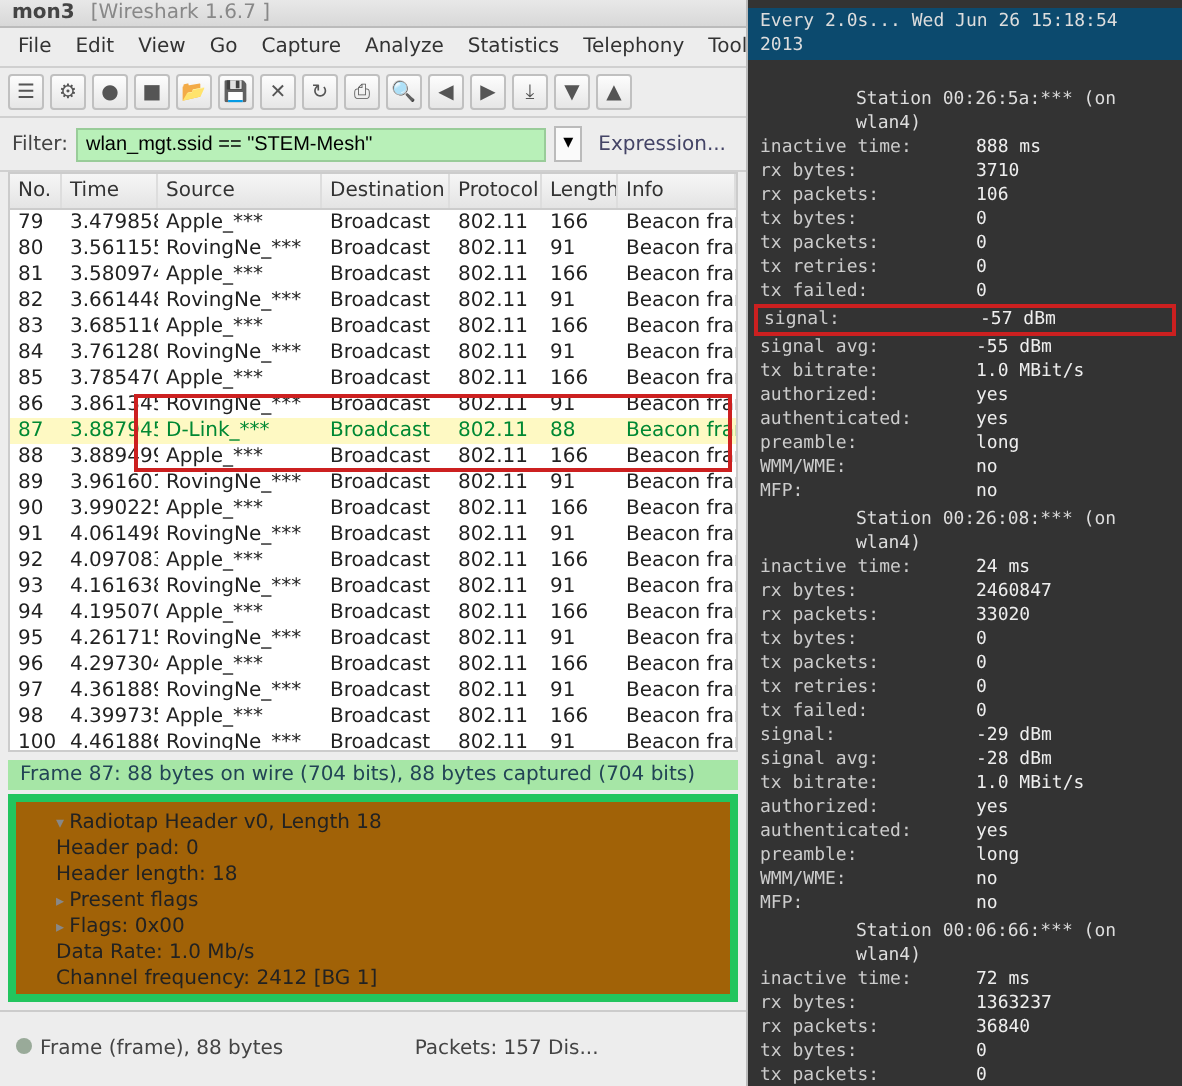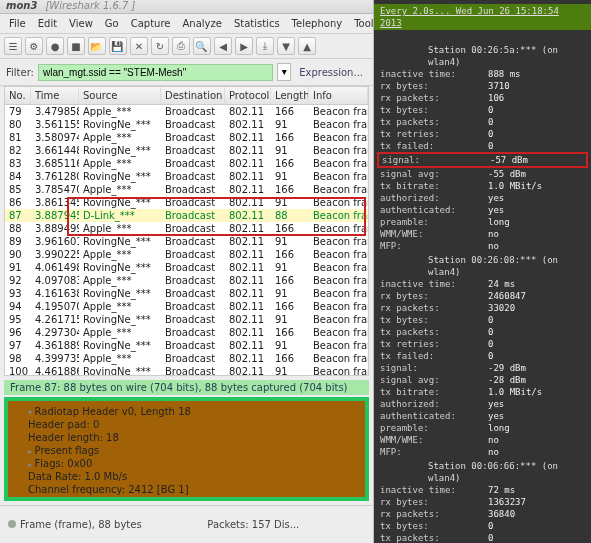--- a/index.html
+++ b/index.html
@@ -1,19 +1,19 @@
 <!DOCTYPE html>
 <html><head>
 <meta charset="utf-8">
 <style>
   * { box-sizing: border-box; margin: 0; padding: 0; }
   body { font-family: "DejaVu Sans", Arial, sans-serif; font-size: 10px; background: #ededed; width: 591px; height: 543px; overflow: hidden; display: flex; }
   .left { width: 374px; display: flex; flex-direction: column; background: #ededed; border-right: 1px solid #bbb; }
   .right { flex: 1; background: #333; color: #ddd; font-family: "DejaVu Sans Mono", monospace; font-size: 9px; line-height: 12px; padding: 4px 0; overflow: hidden; }
-  .titlebar { background: linear-gradient(#e8e8e8,#d8d8d8); height: 20px; display:flex; padding:0 6px; gap:8px; border-bottom:1px solid #bbb;font-style:italic;}
+  .titlebar { background: linear-gradient(#e8e8e8,#d8d8d8); height: 20px; display:flex; align-items:center; padding:0 6px; gap:8px; border-bottom:1px solid #bbb;}
   .titlebar .title { font-weight:bold; color:#444; }
   .titlebar .sub { color:#888; }
   .menubar { display:flex; gap:2px; padding:2px 4px; background:#ededed; border-bottom:1px solid #d0d0d0;}
   .menubar span { padding:2px 5px; cursor:default; color:#333; }
   .toolbar { display:flex; gap:3px; padding:3px 4px; border-bottom:1px solid #d0d0d0; align-items:center;}
   .toolbar .tbtn { width:18px; height:18px; border:1px solid #c0c0c0; border-radius:2px; background:linear-gradient(#fdfdfd,#e6e6e6); display:flex; align-items:center; justify-content:center; font-size:10px; color:#555;}
   .filterbar { display:flex; align-items:center; padding:4px 6px; gap:4px; border-bottom:1px solid #d0d0d0;}
   .filterbar label{ color:#444;}
   .filterbar input { flex:1; background:#b8f0b8; border:1px solid #9c9; padding:2px 4px; font-size:10px;}
   .filterbar .dd{ width:14px; height:18px; border:1px solid #bbb; background:#fafafa; text-align:center; line-height:16px;}
@@ -26,21 +26,21 @@
   .prow.sel { background:#fef9c3; color:#083; }
   .hlbox { position:relative; }
   .redbox { position:absolute; border:2px solid #cc2020; pointer-events:none; }
   .greenbar { background:#a6e6a6; padding:2px 6px; color:#245; font-size:10px; margin:0 4px;}
   .details { background:#a16207; border:4px solid #22c55e; margin:2px 4px 4px; padding:4px 8px; font-size:10px; color:#222; height:140px; overflow:hidden;}
   .details .line { padding:1px 0 1px 12px; }
   .details .exp::before{ content:"▸ "; color:#888; font-size:8px;}
   .details .exp2::before{ content:"▾ "; color:#888; font-size:8px;}
   .status { display:flex; justify-content:space-between; padding:13px 8px; font-size:10px; border-top:1px solid #ccc; color:#444;}
   .status .dot{ width:8px;height:8px;border-radius:50%;background:#9a9; display:inline-block; margin-right:4px;}
-  .right .hdr { background:#4d7c0f; padding:1px 6px;text-decoration:underline; }
+  .right .hdr { background:#0c4a6e; padding:1px 6px; }
   .right .row { display:flex; padding:0 6px; }
   .right .k { width:108px; color:#ccc;}
   .right .v { color:#eee;}
   .right .section { padding:0 6px; margin-top:2px;margin-left:48px;}
   .right .redr { border:2px solid #cc2020; margin:0 3px; padding:0 3px;}
 </style>
 </head>
 <body>
 
 <div class="left">

